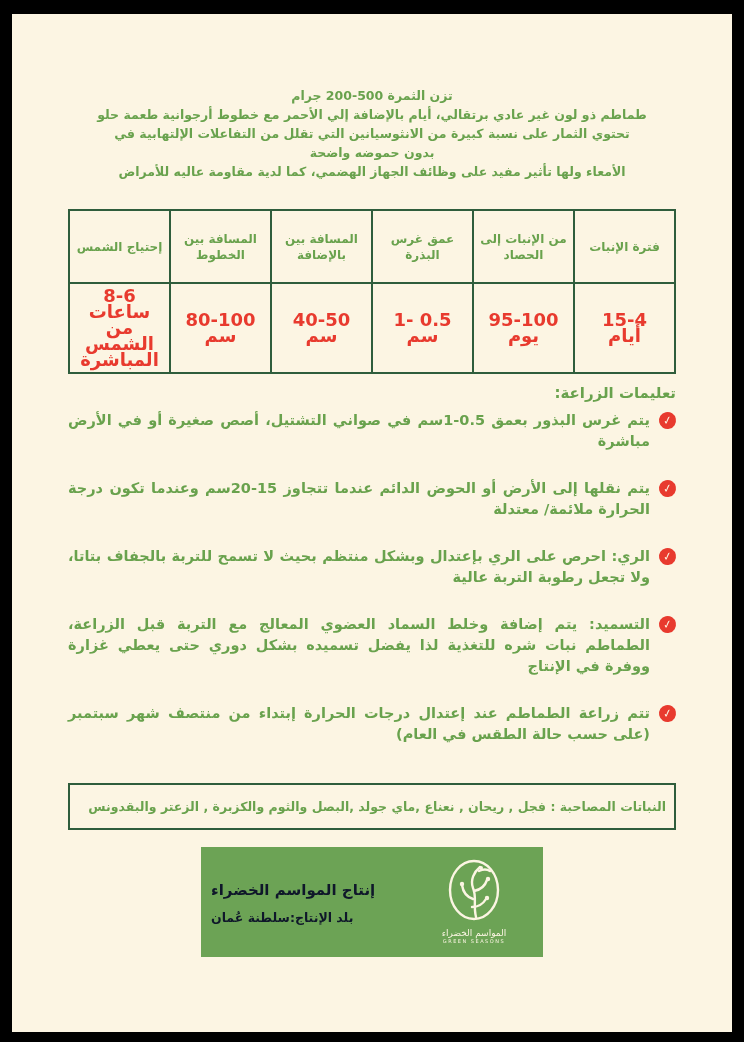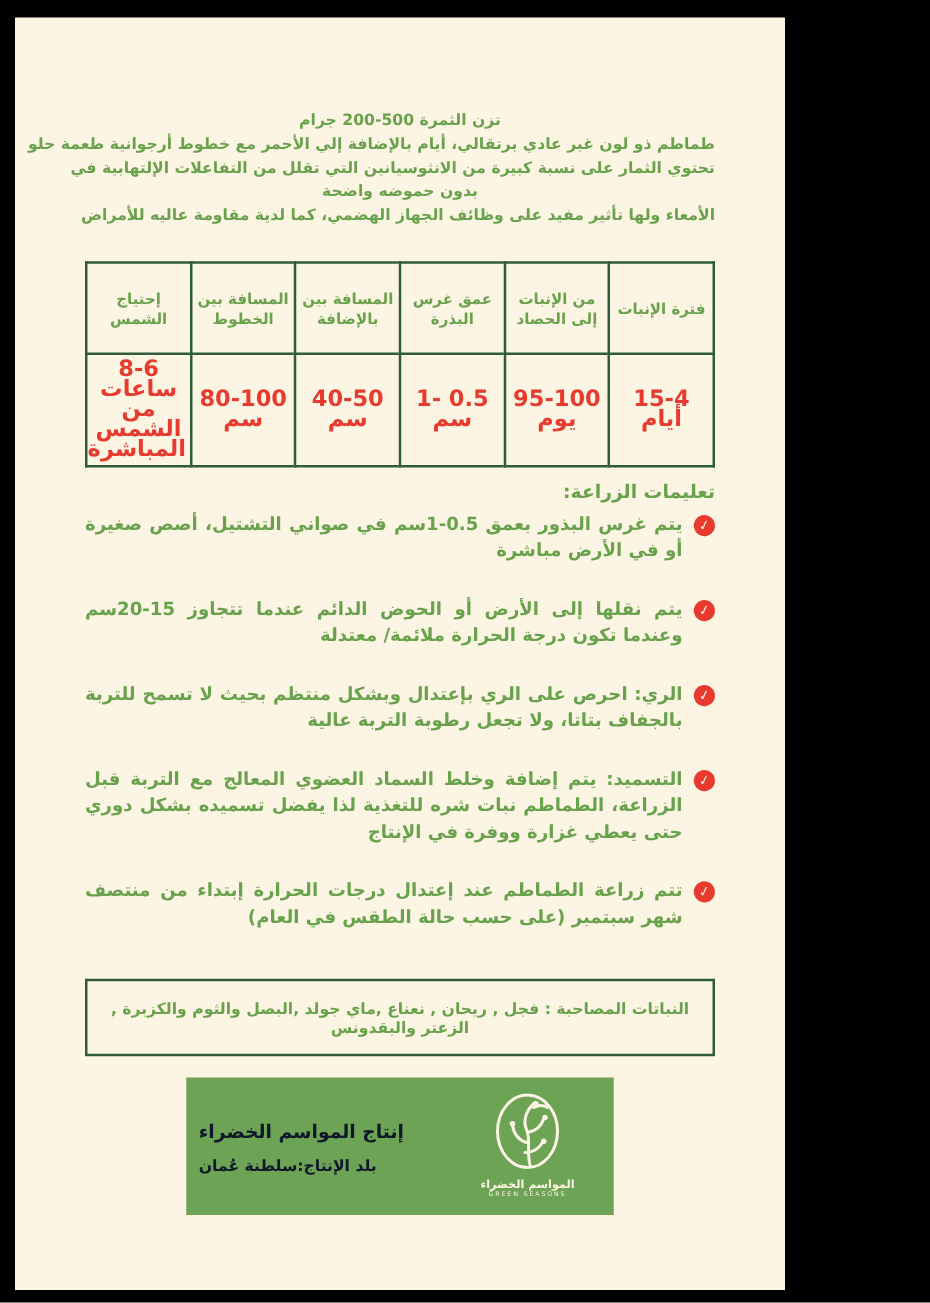--- a/index.html
+++ b/index.html
@@ -5,21 +5,21 @@
   * { margin:0; padding:0; box-sizing:border-box; }
   html,body { width:744px; height:1042px; }
   body {
     background:#000;
     font-family:"DejaVu Sans", sans-serif;
     overflow:hidden;
     position:relative;
   }
   .page {
     position:absolute; left:12px; top:14px;
-    width:616px; height:1018px;
+    width:720px; height:1018px;
     background:#fcf5e3;
     direction:rtl;
   }
   .content { padding:72px 56px 0; }
 
   .intro { text-align:center; color:#69a24d; font-weight:bold; font-size:12.5px; line-height:19px; }
   .intro div { white-space:nowrap; }
 
   table.spec { width:100%; margin-top:28px; border-collapse:collapse; table-layout:fixed; }
   table.spec td { border:2px solid #2f5d3c; text-align:center; vertical-align:middle; padding:4px 3px; }
@@ -36,31 +36,31 @@
     flex:0 0 auto; width:17px; height:17px; margin-top:2px;
     background:#e83a2e; border-radius:50%;
     color:#fcf5e3; font-size:11px; font-weight:bold;
     display:flex; align-items:center; justify-content:center;
     transform:rotate(-12deg);
   }
   .bullet p { color:#69a24d; font-weight:bold; font-size:14.5px; line-height:21px; text-align:justify; }
 
   .companion {
     margin-top:38px; border:2px solid #2f5d3c;
-    padding:14px 8px; text-align:center;
+    padding:14px 8px; 
     color:#69a24d; font-weight:bold; font-size:12.5px;
   }
 
   .footer-card {
     margin:17px auto 0; width:342px; height:110px;
     background:#6ca355; display:flex;
     padding:12px 16px 0 10px;
   }
   .brand-col { width:106px; text-align:center; color:#fcf5e3; }
-  .brand-caption { font-size:9px; font-weight:bold; margin-top:1px; white-space:nowrap; }
+  .brand-caption { font-size:9px; font-weight:normal; margin-top:1px; white-space:nowrap; }
   .brand-sub { font-size:5px; letter-spacing:1.5px; text-transform:uppercase; }
   .footer-text { flex:1; text-align:left; color:#0f172a; padding-top:22px; }
   .footer-line1 { font-size:15px; font-weight:bold; margin-bottom:11px; }
   .footer-line2 { font-size:12.5px; font-weight:bold; }
 </style>
 </head>
 <body>
 
 <div class="page">
   <div class="content">

